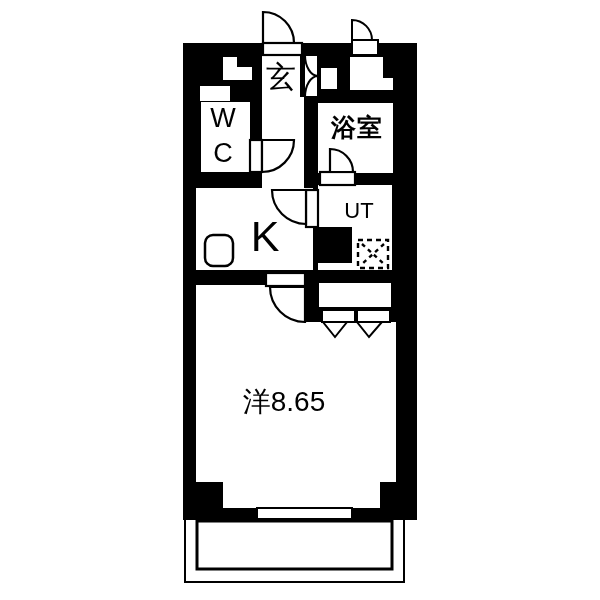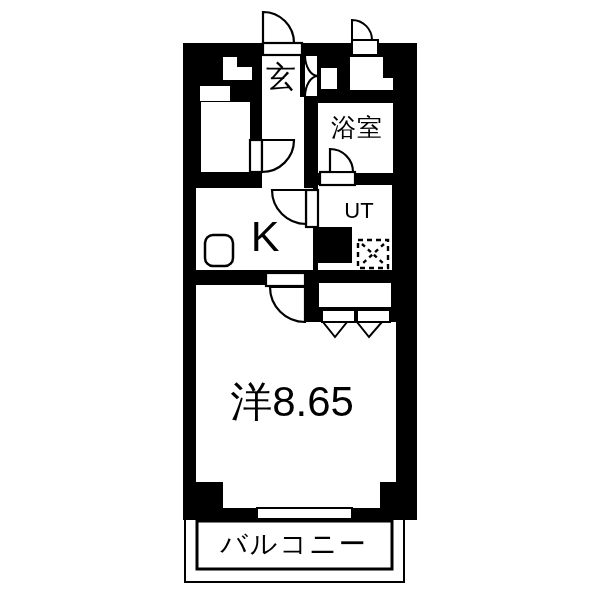--- a/index.html
+++ b/index.html
@@ -17,24 +17,24 @@
     color:#000000;
     white-space:nowrap;
     text-align:center;
     line-height:1.1;
   }
   .lbl-entrance{left:281px;top:76px;font-size:30px;}
   .lbl-wc{
     left:223px;top:136px;font-size:27px;
     white-space:normal;word-break:break-all;width:30px;line-height:1.3;
   }
-  .lbl-bath{left:357px;top:128px;font-size:25px;letter-spacing:1px;}
+  .lbl-bath{left:357px;top:128px;font-size:25px;letter-spacing:1px;font-weight:bold;}
   .lbl-kitchen{left:265px;top:237px;font-size:43px;}
   .lbl-utility{left:359px;top:211px;font-size:22px;}
-  .lbl-western{left:292px;top:402px;font-size:42px;}
+  .lbl-western{left:284px;top:402px;font-size:28px;}
   .lbl-balcony{left:294px;top:545px;font-size:27px;letter-spacing:2px;}
 </style>
 </head>
 <body>
 
 <div id="canvas">
 
   <svg id="plan-svg" width="600" height="600" viewBox="0 0 600 600">
 
     <rect x="185" y="512" width="219" height="70" fill="#ffffff" stroke="#000000" stroke-width="2"></rect>
@@ -116,18 +116,18 @@
       <path d="M362,244 L384,264" stroke-width="2.4" stroke-dasharray="4,4"></path>
       <path d="M384,244 L362,264" stroke-width="2.4" stroke-dasharray="4,4"></path>
     </g>
 
     <rect x="257" y="508" width="95" height="11" fill="#ffffff" stroke="#000000" stroke-width="2"></rect>
 
     <rect x="197" y="521" width="195" height="48" fill="#ffffff" stroke="#000000" stroke-width="3"></rect>
   </svg>
 
   <div class="lbl lbl-entrance">玄</div>
+  <div class="lbl lbl-wc">WC</div>
   <div class="lbl lbl-bath">浴室</div>
   <div class="lbl lbl-kitchen">K</div>
   <div class="lbl lbl-utility">UT</div>
   <div class="lbl lbl-western">洋8.65</div>
-  <div class="lbl lbl-balcony">バルコニー</div>
 </div>
 
 </body></html>

